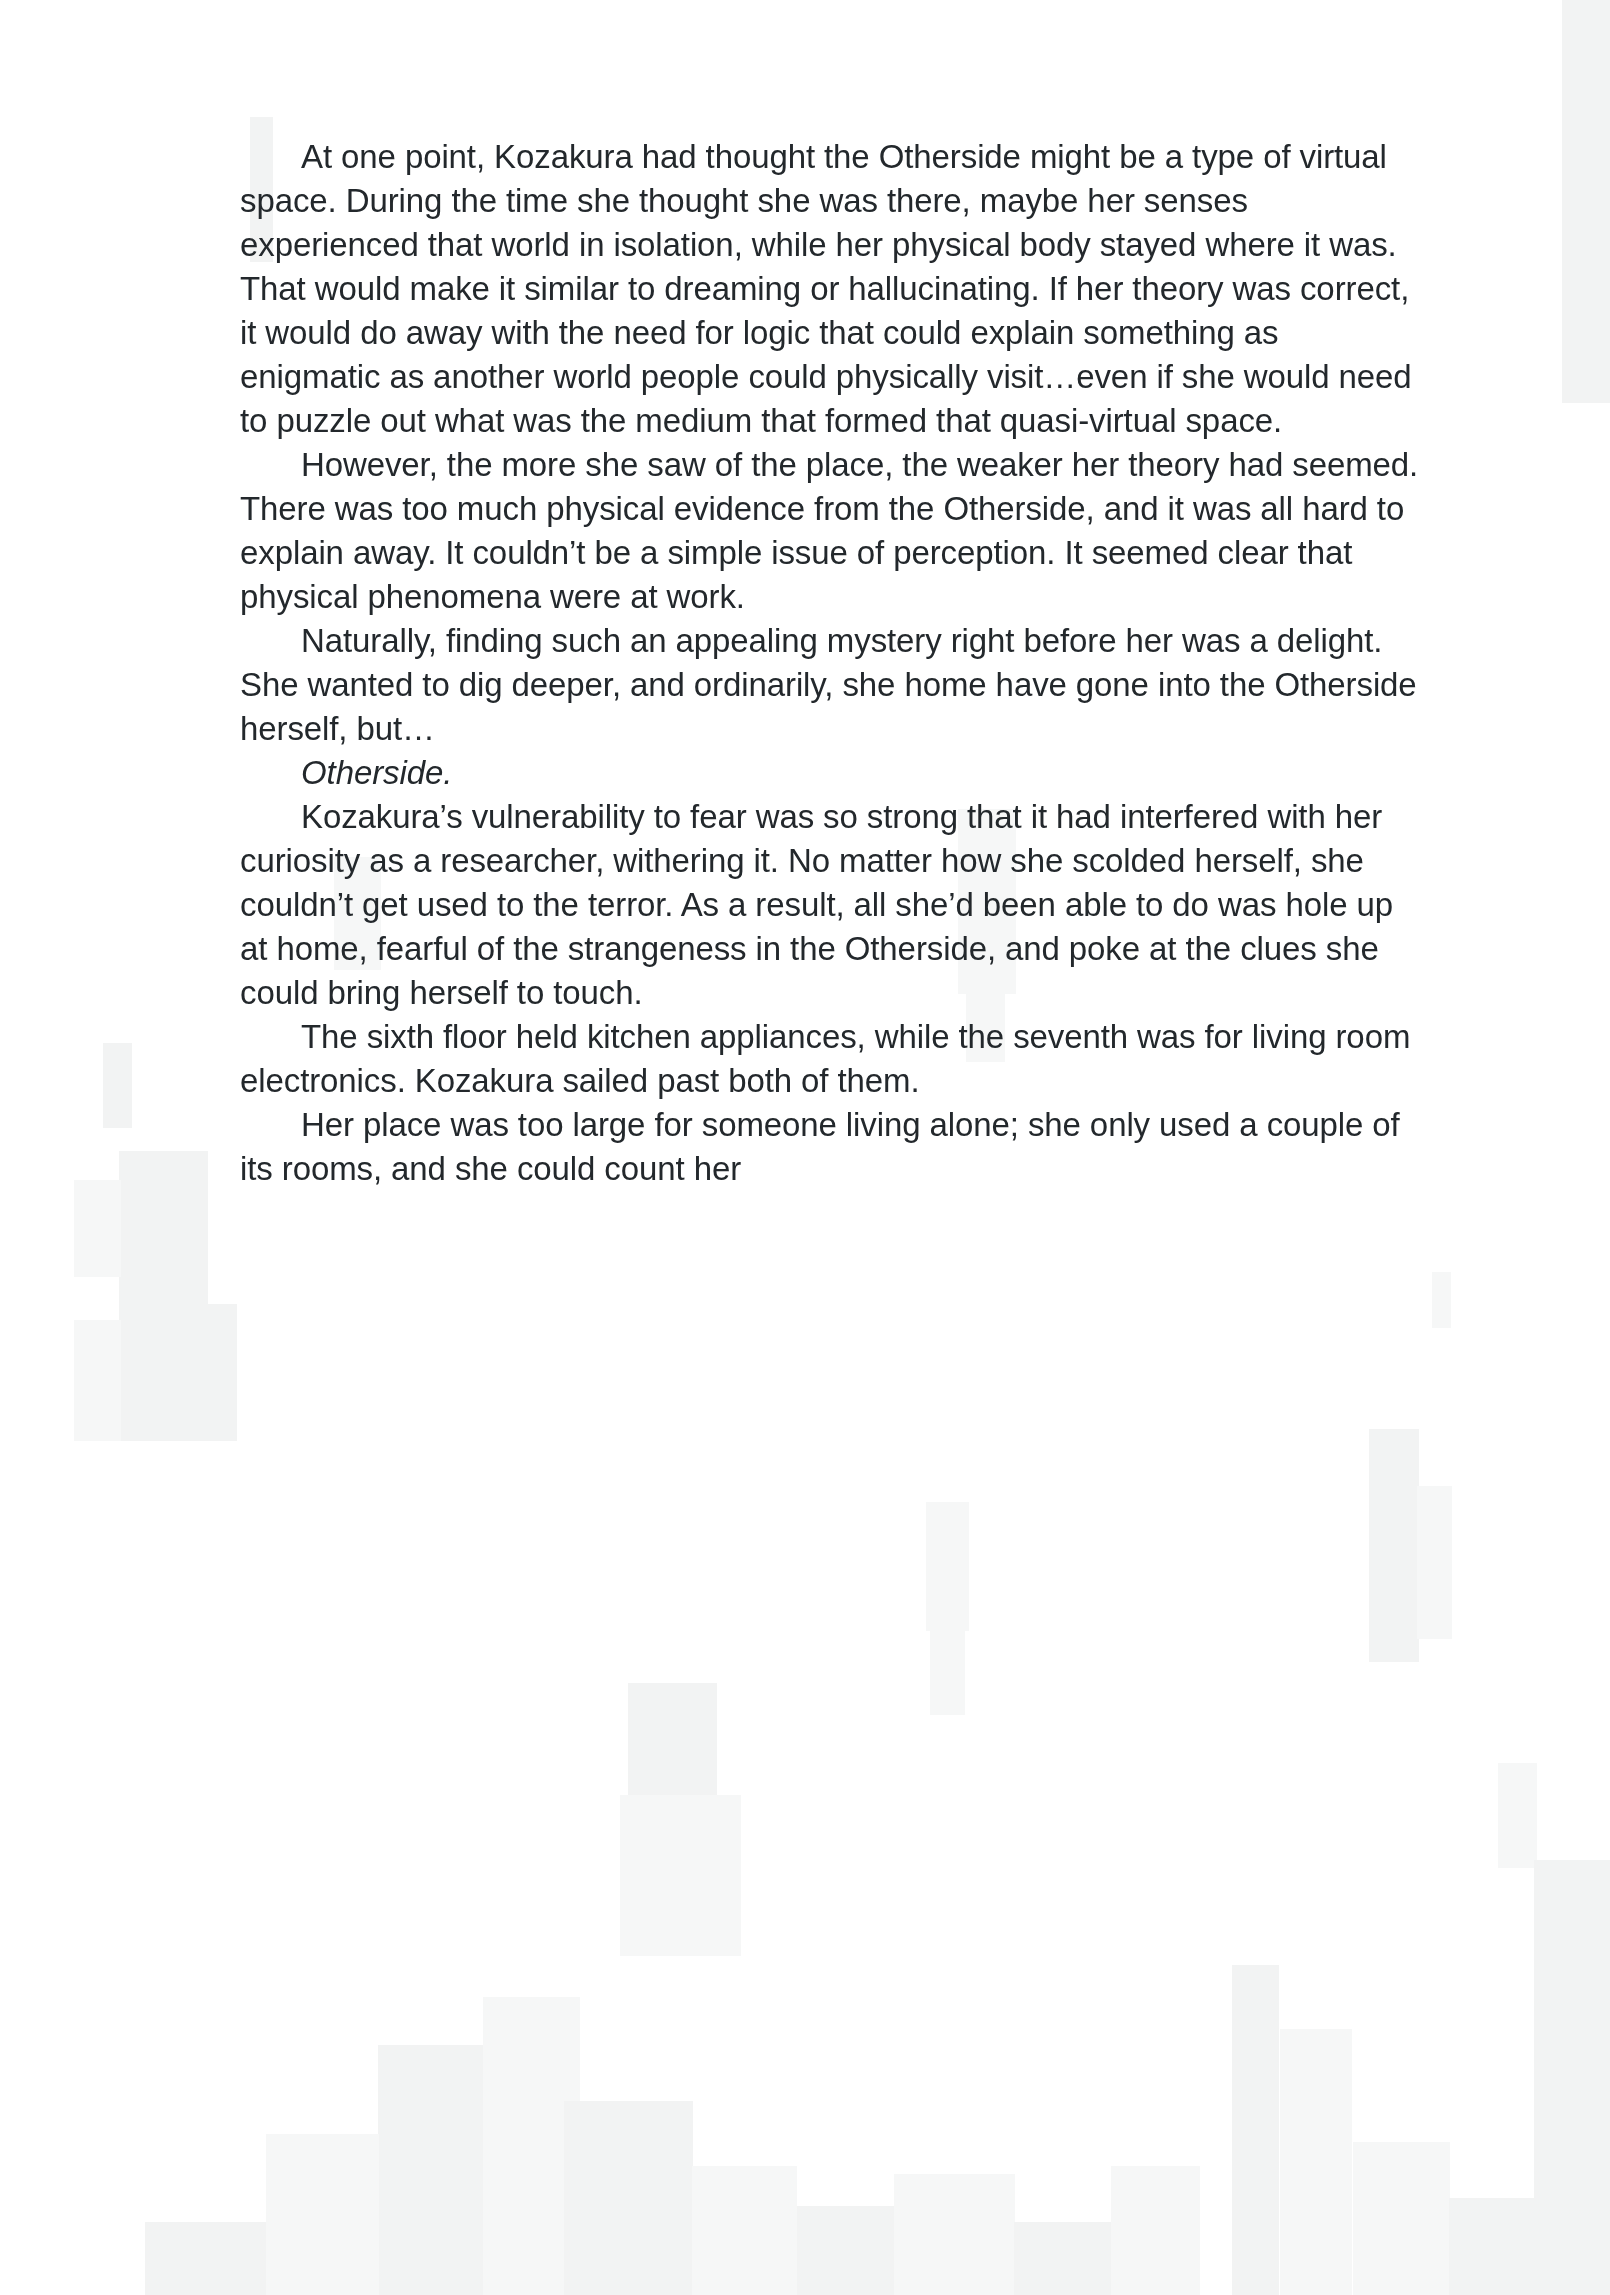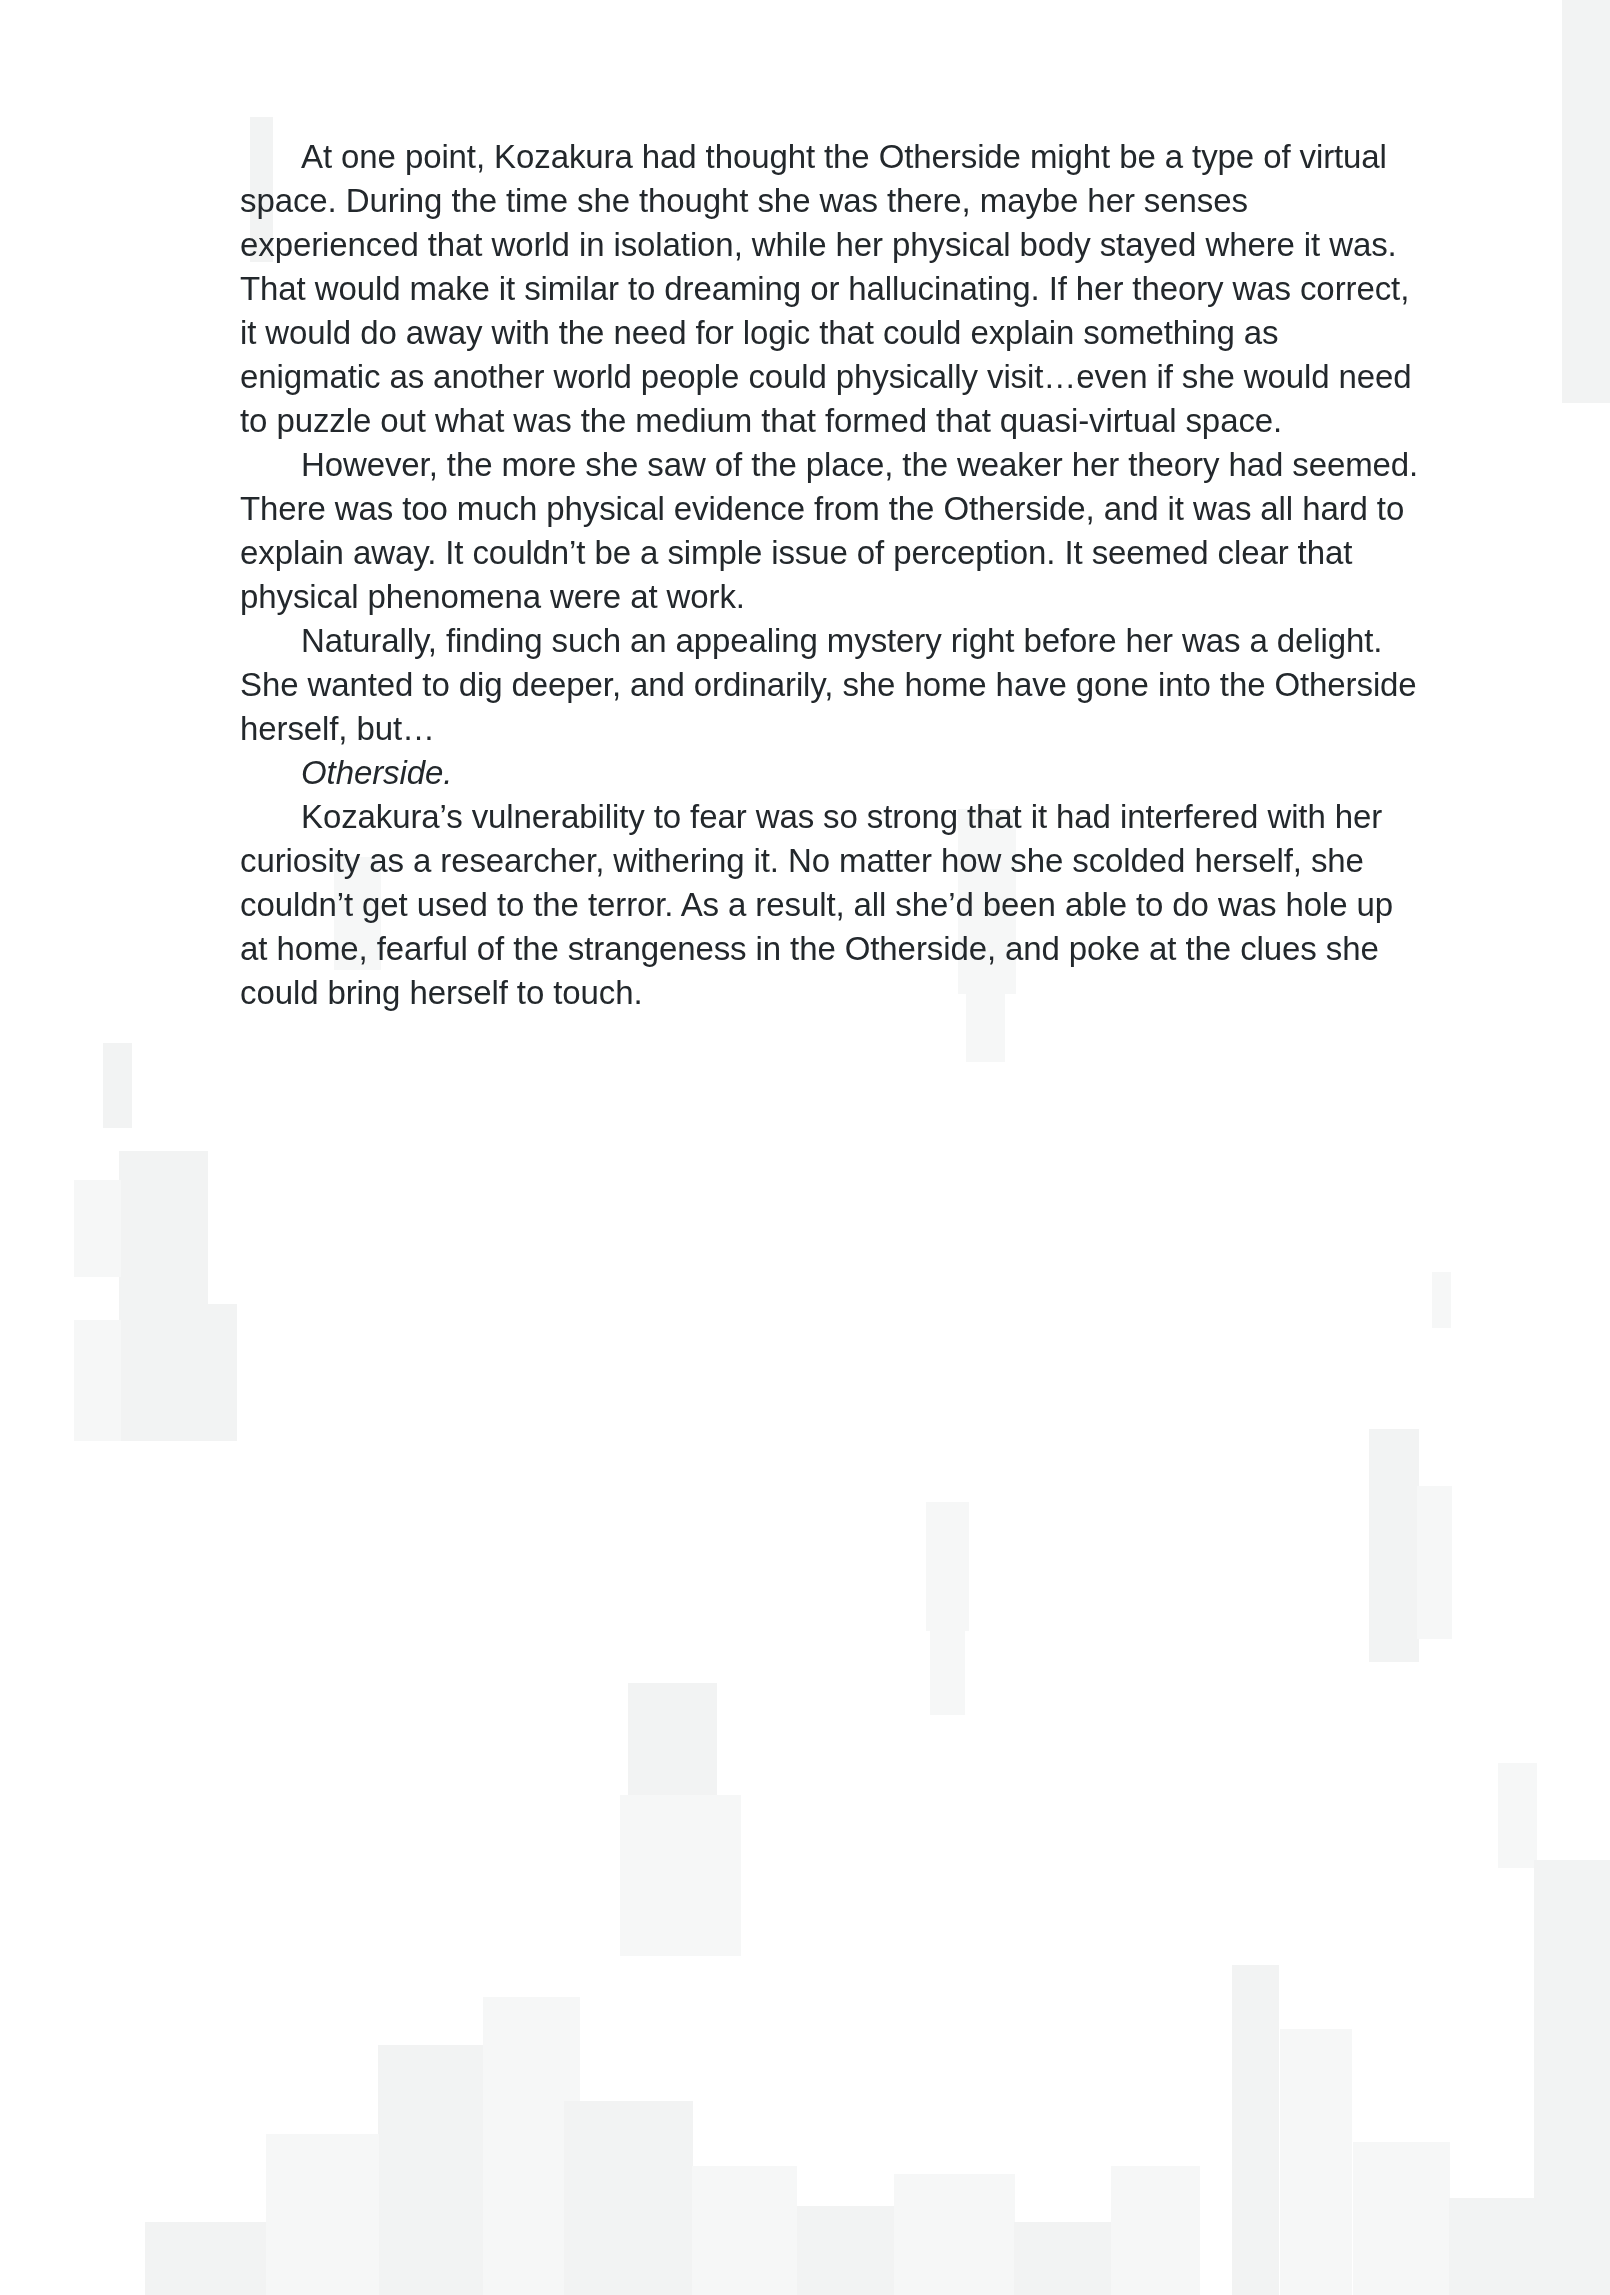--- a/index.html
+++ b/index.html
@@ -101,15 +101,17 @@
   <div class="blk light" style="left:145px; top:2222px; width:121px; height:73px;"></div>
 </div>
 
 <div id="page">
   <div class="body-text">
     <p class="para">At one point, Kozakura had thought the Otherside might be a type of virtual space. During the time she thought she was there, maybe her senses experienced that world in isolation, while her physical body stayed where it was. That would make it similar to dreaming or hallucinating. If her theory was correct, it would do away with the need for logic that could explain something as enigmatic as another world people could physically visit…even if she would need to puzzle out what was the medium that formed that quasi-virtual space.</p>
     <p class="para">However, the more she saw of the place, the weaker her theory had seemed. There was too much physical evidence from the Otherside, and it was all hard to explain away. It couldn’t be a simple issue of perception. It seemed clear that physical phenomena were at work.</p>
     <p class="para">Naturally, finding such an appealing mystery right before her was a delight. She wanted to dig deeper, and ordinarily, she home have gone into the Otherside herself, but…</p>
     <p class="para italic">Otherside.</p>
     <p class="para">Kozakura’s vulnerability to fear was so strong that it had interfered with her curiosity as a researcher, withering it. No matter how she scolded herself, she couldn’t get used to the terror. As a result, all she’d been able to do was hole up at home, fearful of the strangeness in the Otherside, and poke at the clues she could bring herself to touch.</p>
+    <p class="para">The sixth floor held kitchen appliances, while the seventh was for living room electronics. Kozakura sailed past both of them.</p>
+    <p class="para">Her place was too large for someone living alone; she only used a couple of its rooms, and she could count her</p>
   </div>
 </div>
 
 
 </body></html>

